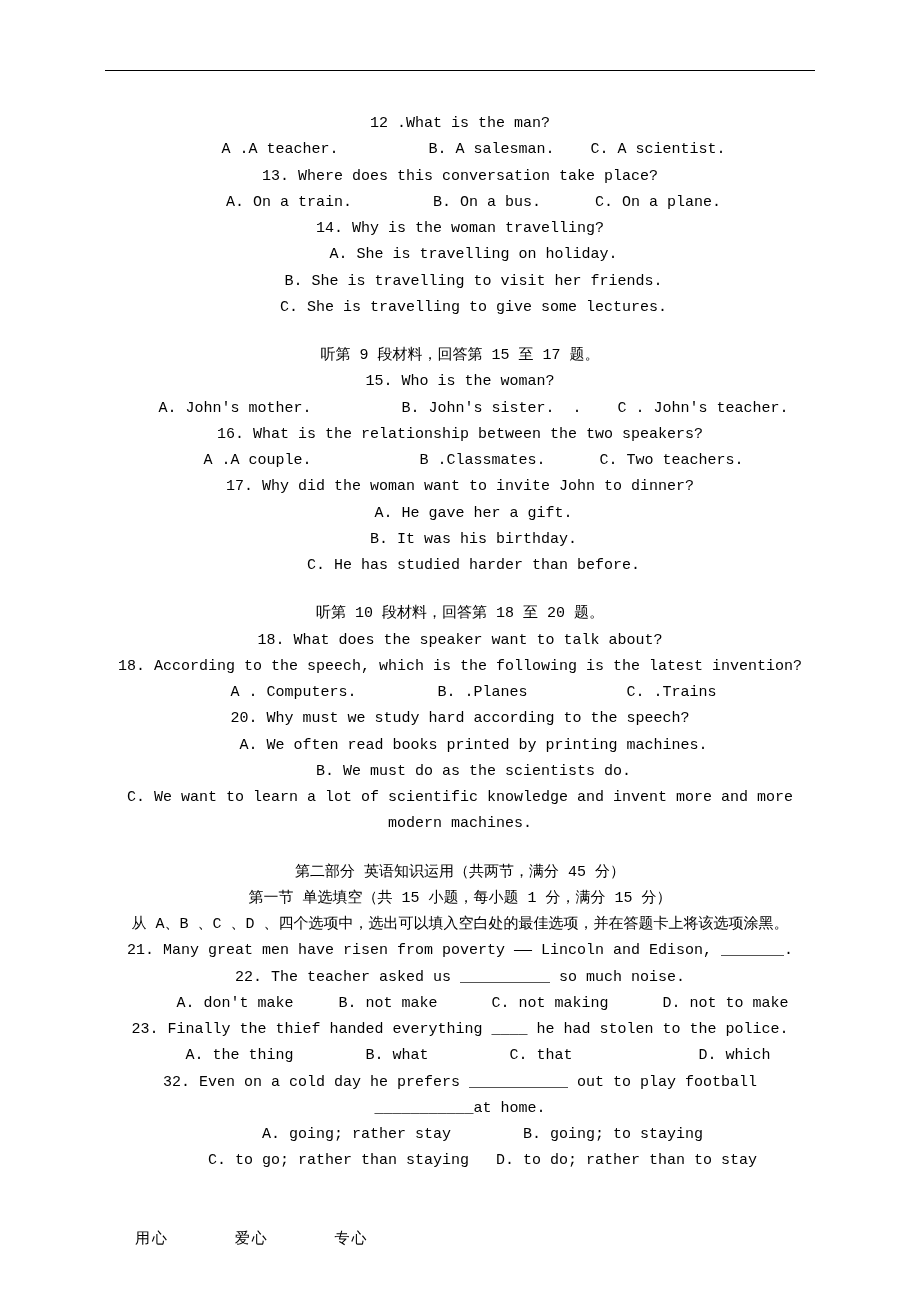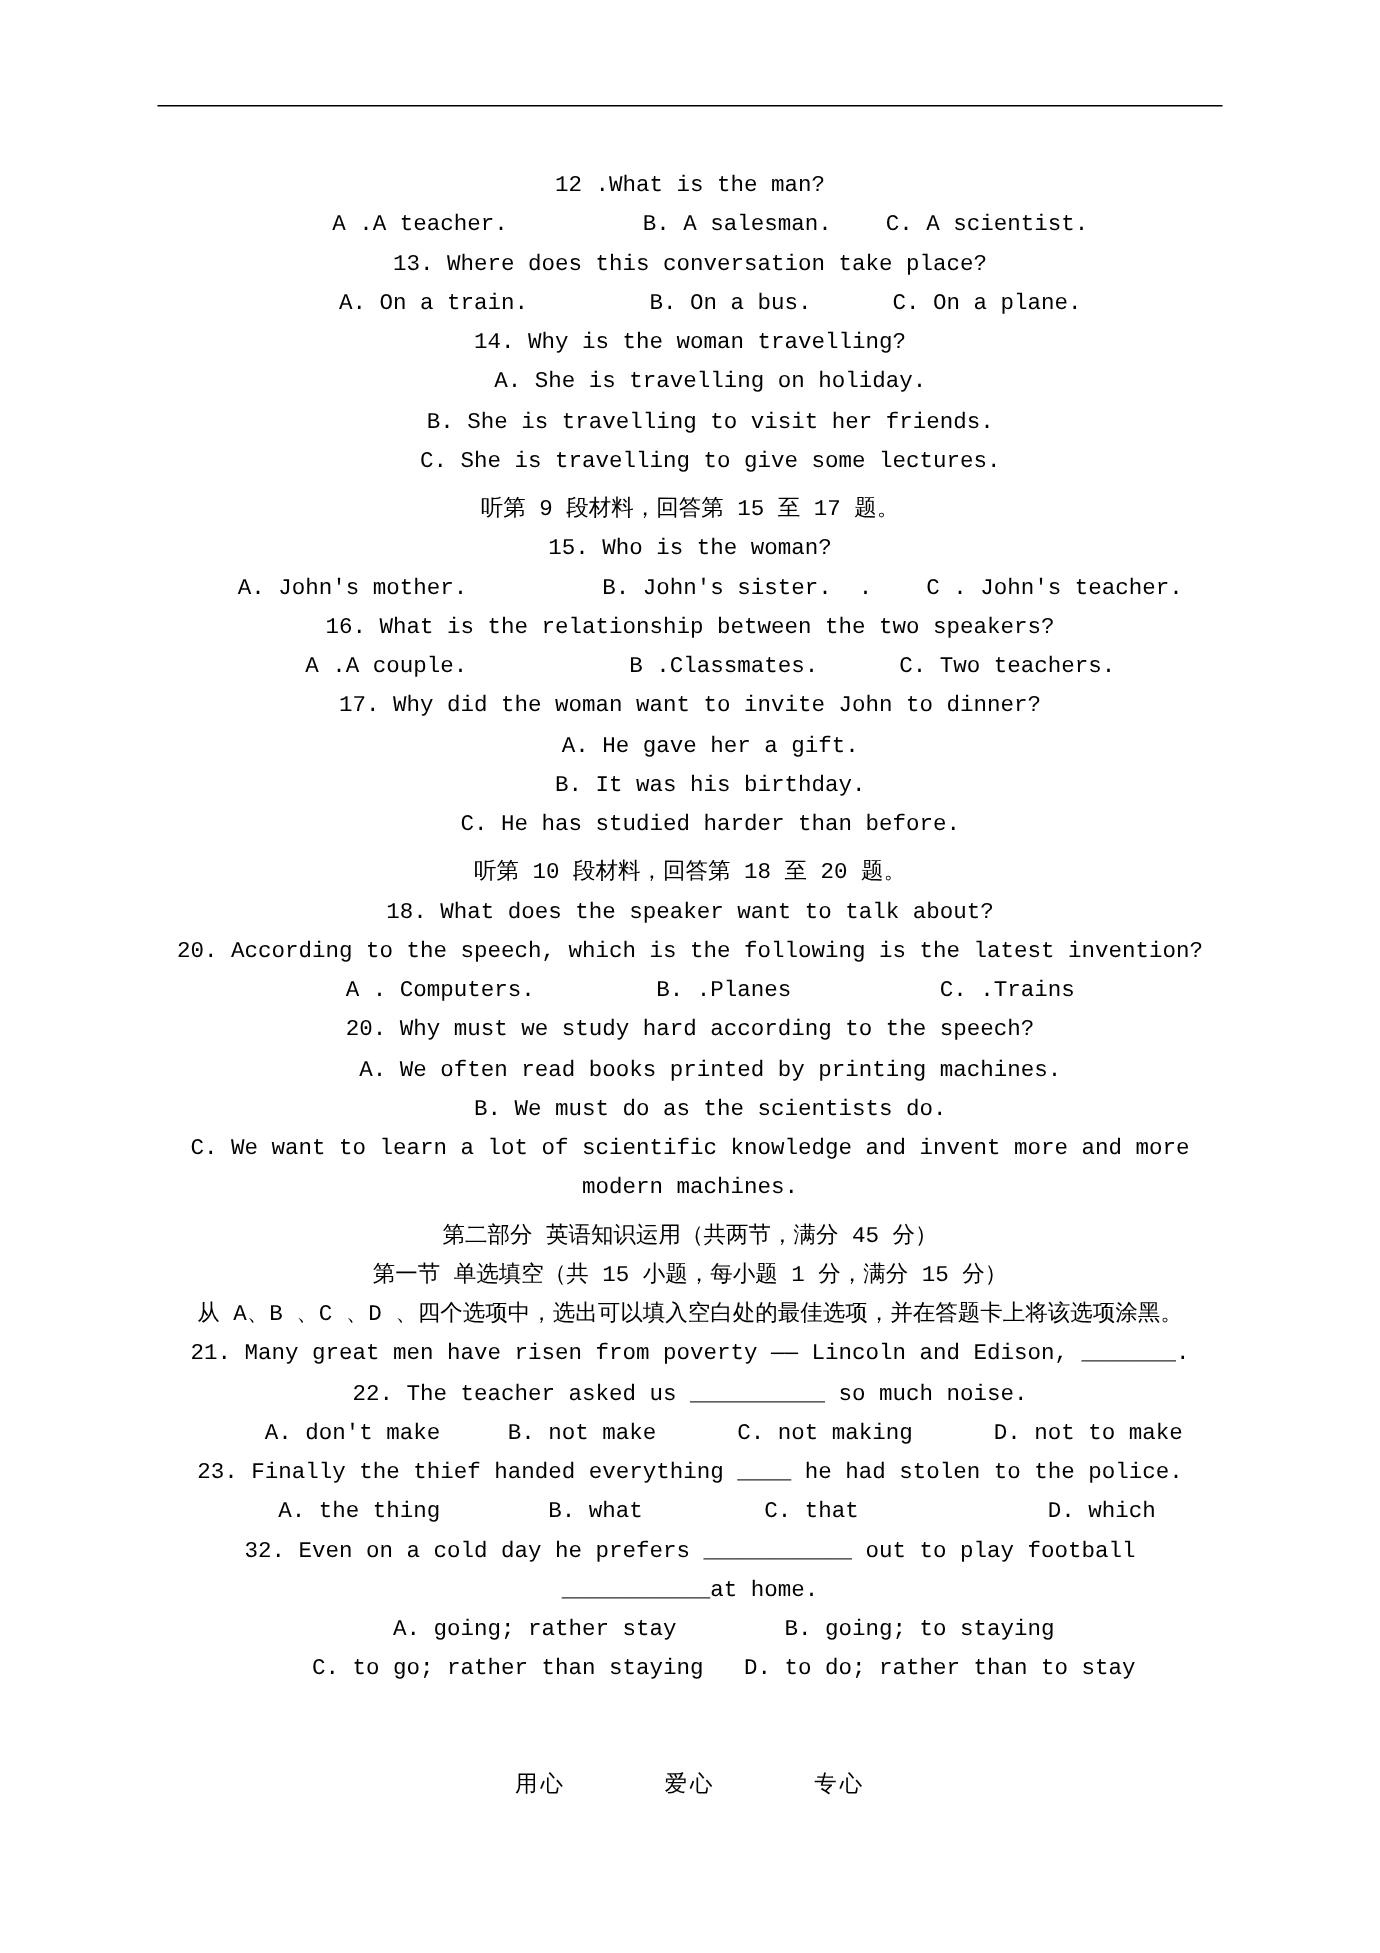--- a/index.html
+++ b/index.html
@@ -17,32 +17,31 @@
     margin: 0 auto;
     padding-top: 70px;
     padding-bottom: 40px;
   }
   .top-rule {
     border: none;
     border-top: 1.2px solid #000;
     margin: 0 0 40px 0;
   }
   .block + .block {
-    margin-top: 6px;
+    margin-top: 22px;
   }
   .q-line {
     white-space: pre;
     font-family: "SimSun", "Courier New", monospace;
     text-align: center;
   }
   .section-head {
     white-space: normal;
   }
   .footer {
-    text-align: center;
     margin-top: 50px;
     letter-spacing: 2px;
   }
   .footer span {
     display: inline-block;
     margin: 0 30px;
   }
 </style>
 </head>
 <body>
@@ -69,21 +68,21 @@
     <div class="q-line">   A .A couple.            B .Classmates.      C. Two teachers.</div>
     <div class="q-line">17. Why did the woman want to invite John to dinner?</div>
     <div class="q-line">   A. He gave her a gift.</div>
     <div class="q-line">   B. It was his birthday.</div>
     <div class="q-line">   C. He has studied harder than before.</div>
   </div>
 
   <div class="block">
     <div class="q-line section-head">听第 10 段材料，回答第 18 至 20 题。</div>
     <div class="q-line">18. What does the speaker want to talk about?</div>
-    <div class="q-line">20. According to the speech, which is the following is the latest invention?</div>
+    <div class="q-line">18. According to the speech, which is the following is the latest invention?</div>
     <div class="q-line">   A . Computers.         B. .Planes           C. .Trains</div>
     <div class="q-line">20. Why must we study hard according to the speech?</div>
     <div class="q-line">   A. We often read books printed by printing machines.</div>
     <div class="q-line">   B. We must do as the scientists do.</div>
     <div class="q-line section-head">   C. We want to learn a lot of scientific knowledge and invent more and more modern machines.</div>
   </div>
 
   <div class="block">
     <div class="q-line section-head">第二部分  英语知识运用（共两节，满分 45 分）</div>
     <div class="q-line section-head">第一节     单选填空（共 15  小题，每小题 1 分，满分 15 分）</div>

